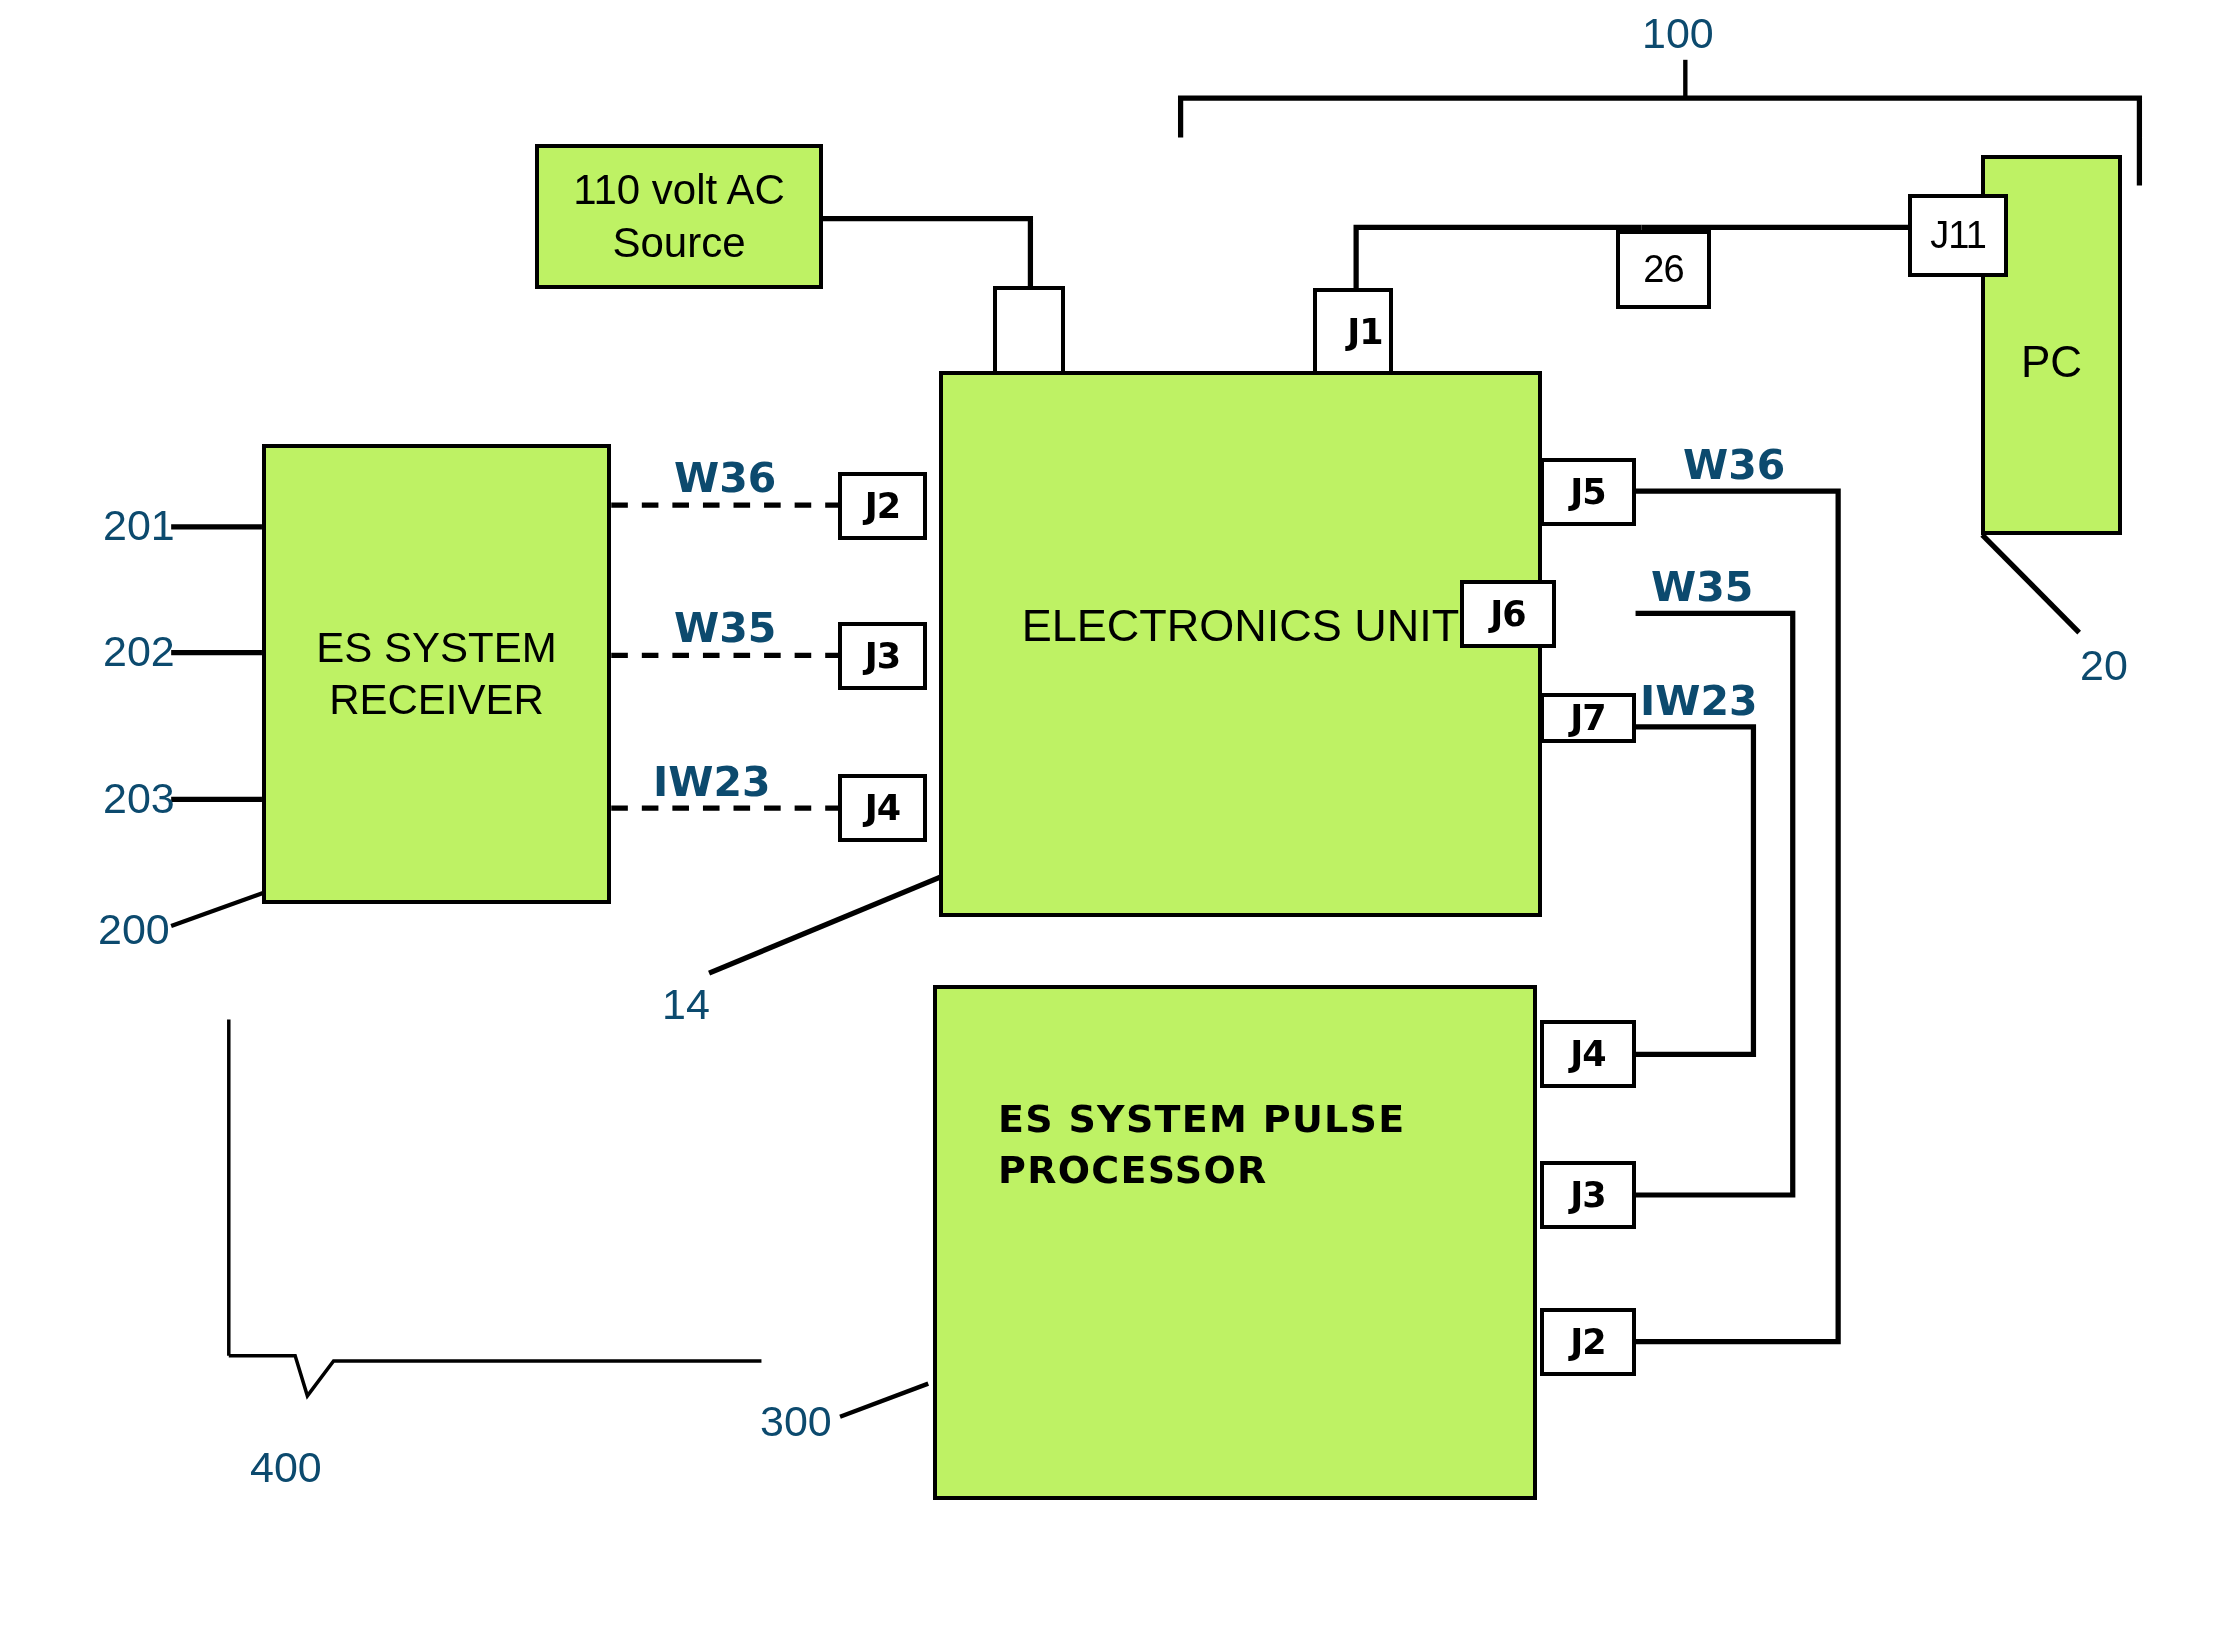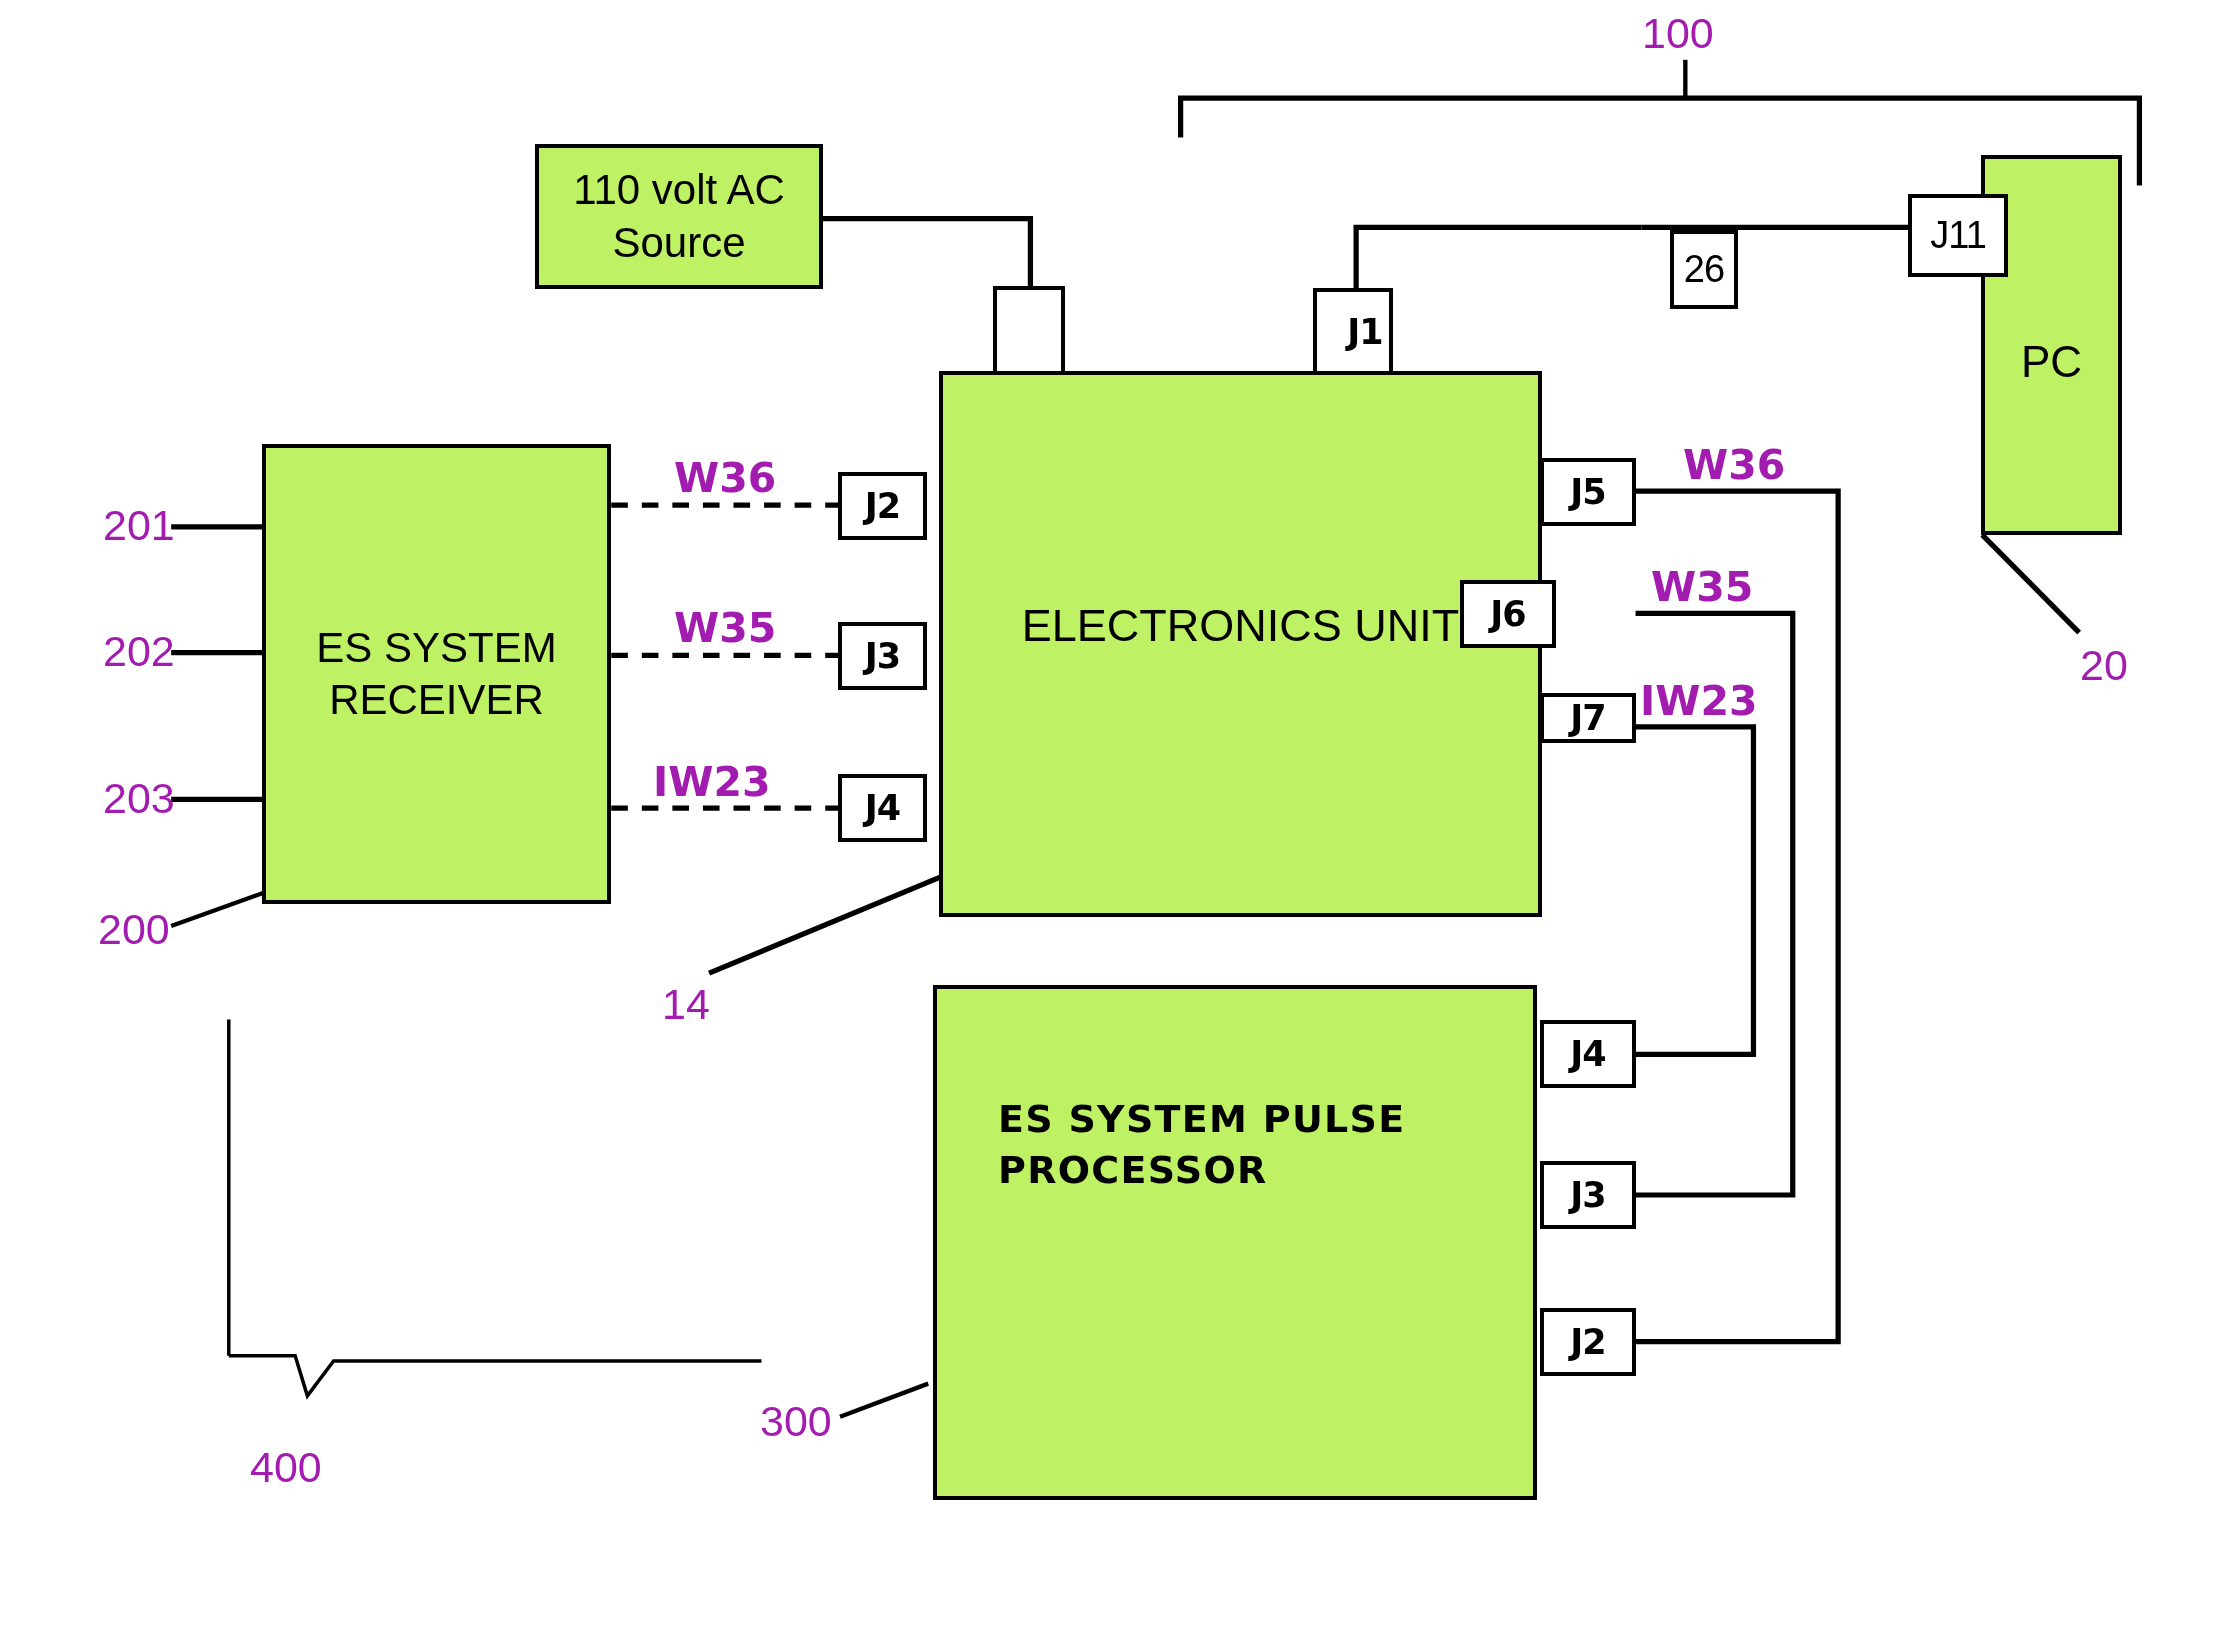--- a/index.html
+++ b/index.html
@@ -43,21 +43,21 @@
     align-items: center;
     justify-content: center;
     font-family: "DejaVu Sans", sans-serif;
     font-weight: 700;
     font-size: 35px;
     color: #000;
     letter-spacing: -0.9px;
   }
   .lbl {
     position: absolute;
-    color: #a21caf;
+    color: #0c4a6e;
     white-space: nowrap;
     font-family: "Liberation Sans", sans-serif;
   }
   .num {
     font-size: 43px;
     font-weight: 400;
   }
   .wirelbl {
     font-size: 41px;
     font-weight: 700;
@@ -188,21 +188,21 @@
   <div class="conn" style="left:1540px; top:1020px; width:96px; height:68px;">
     <span>J4</span>
   </div>
   <div class="conn" style="left:1540px; top:1161px; width:96px; height:68px;">
     <span>J3</span>
   </div>
   <div class="conn" style="left:1540px; top:1308px; width:96px; height:68px;">
     <span>J2</span>
   </div>
 
-  <div class="conn" style="left:1670px; top:230px; width:68px; height:79px; font-family:'Liberation Sans', sans-serif; font-weight:400; font-size:38px;">
+  <div class="conn" style="left:1616px; top:230px; width:95px; height:79px; font-family:'Liberation Sans', sans-serif; font-weight:400; font-size:38px;">
     <span>26</span>
   </div>
 
   <div class="conn" style="left:1908px; top:194px; width:100px; height:83px; font-family:'Liberation Sans', sans-serif; font-weight:400; font-size:38px;">
     <span>J11</span>
   </div>
 
   <div class="lbl wirelbl" style="left:674px; top:454px;">
     <span>W36</span>
   </div>

